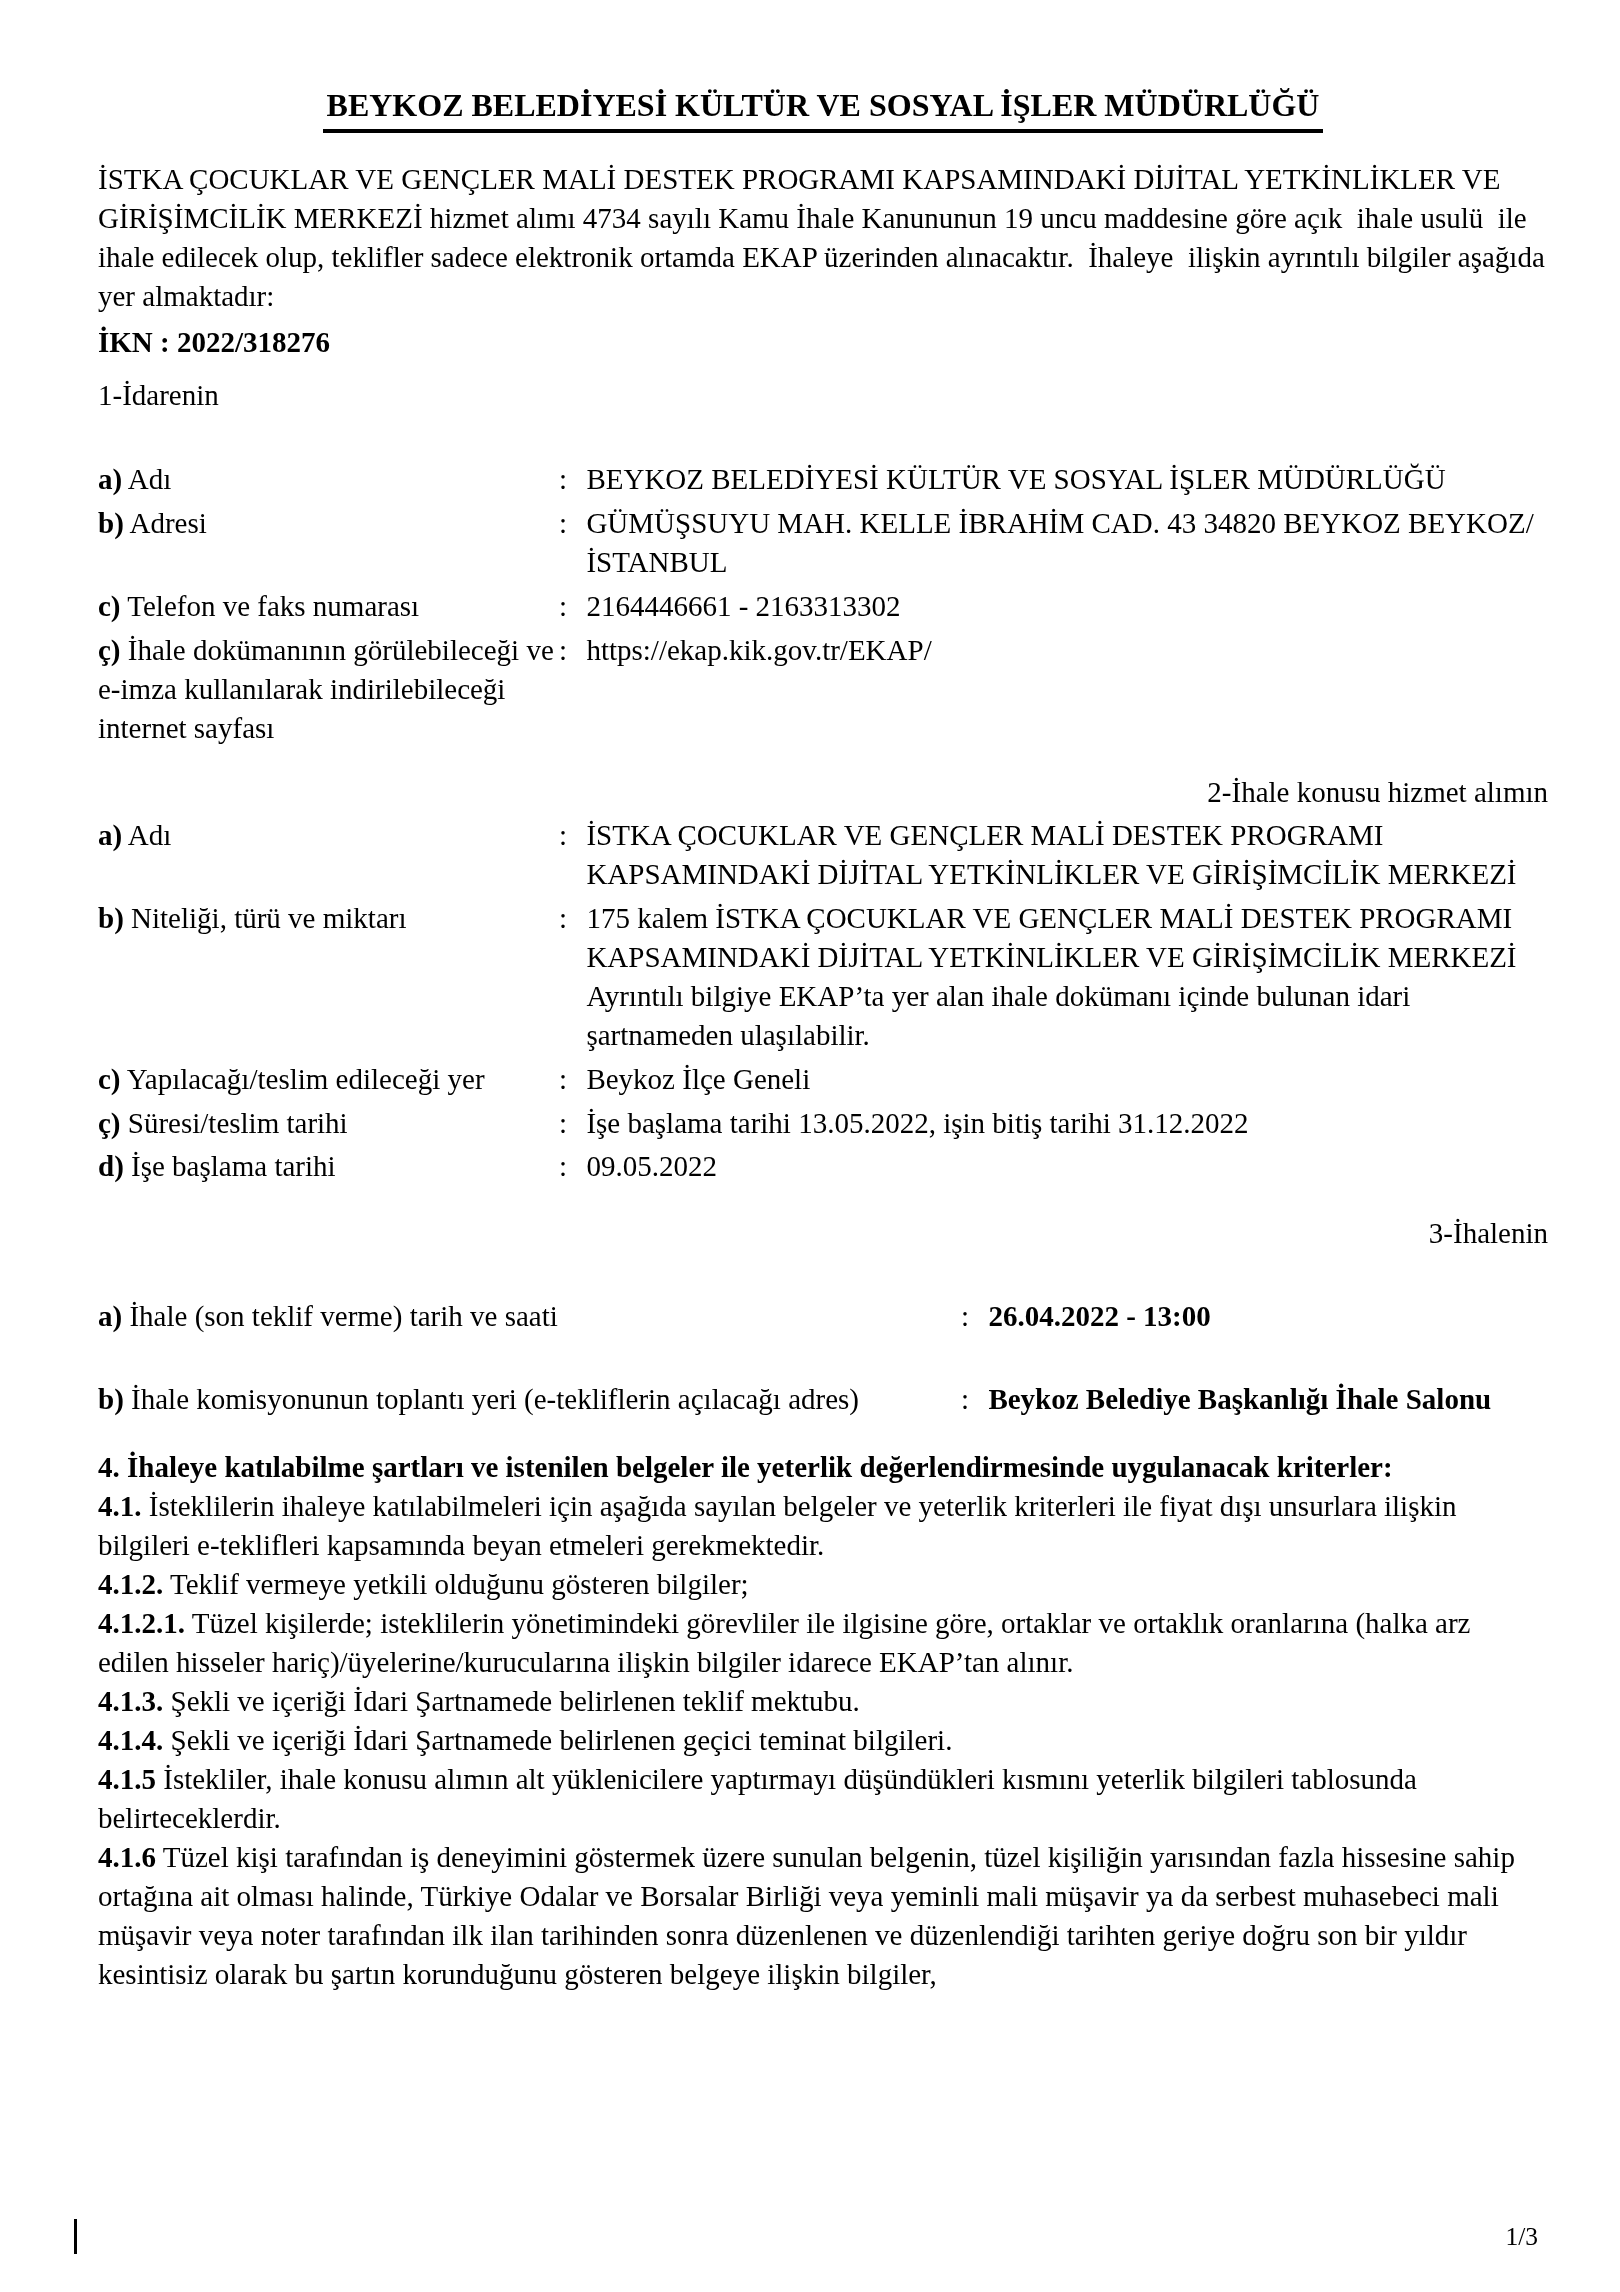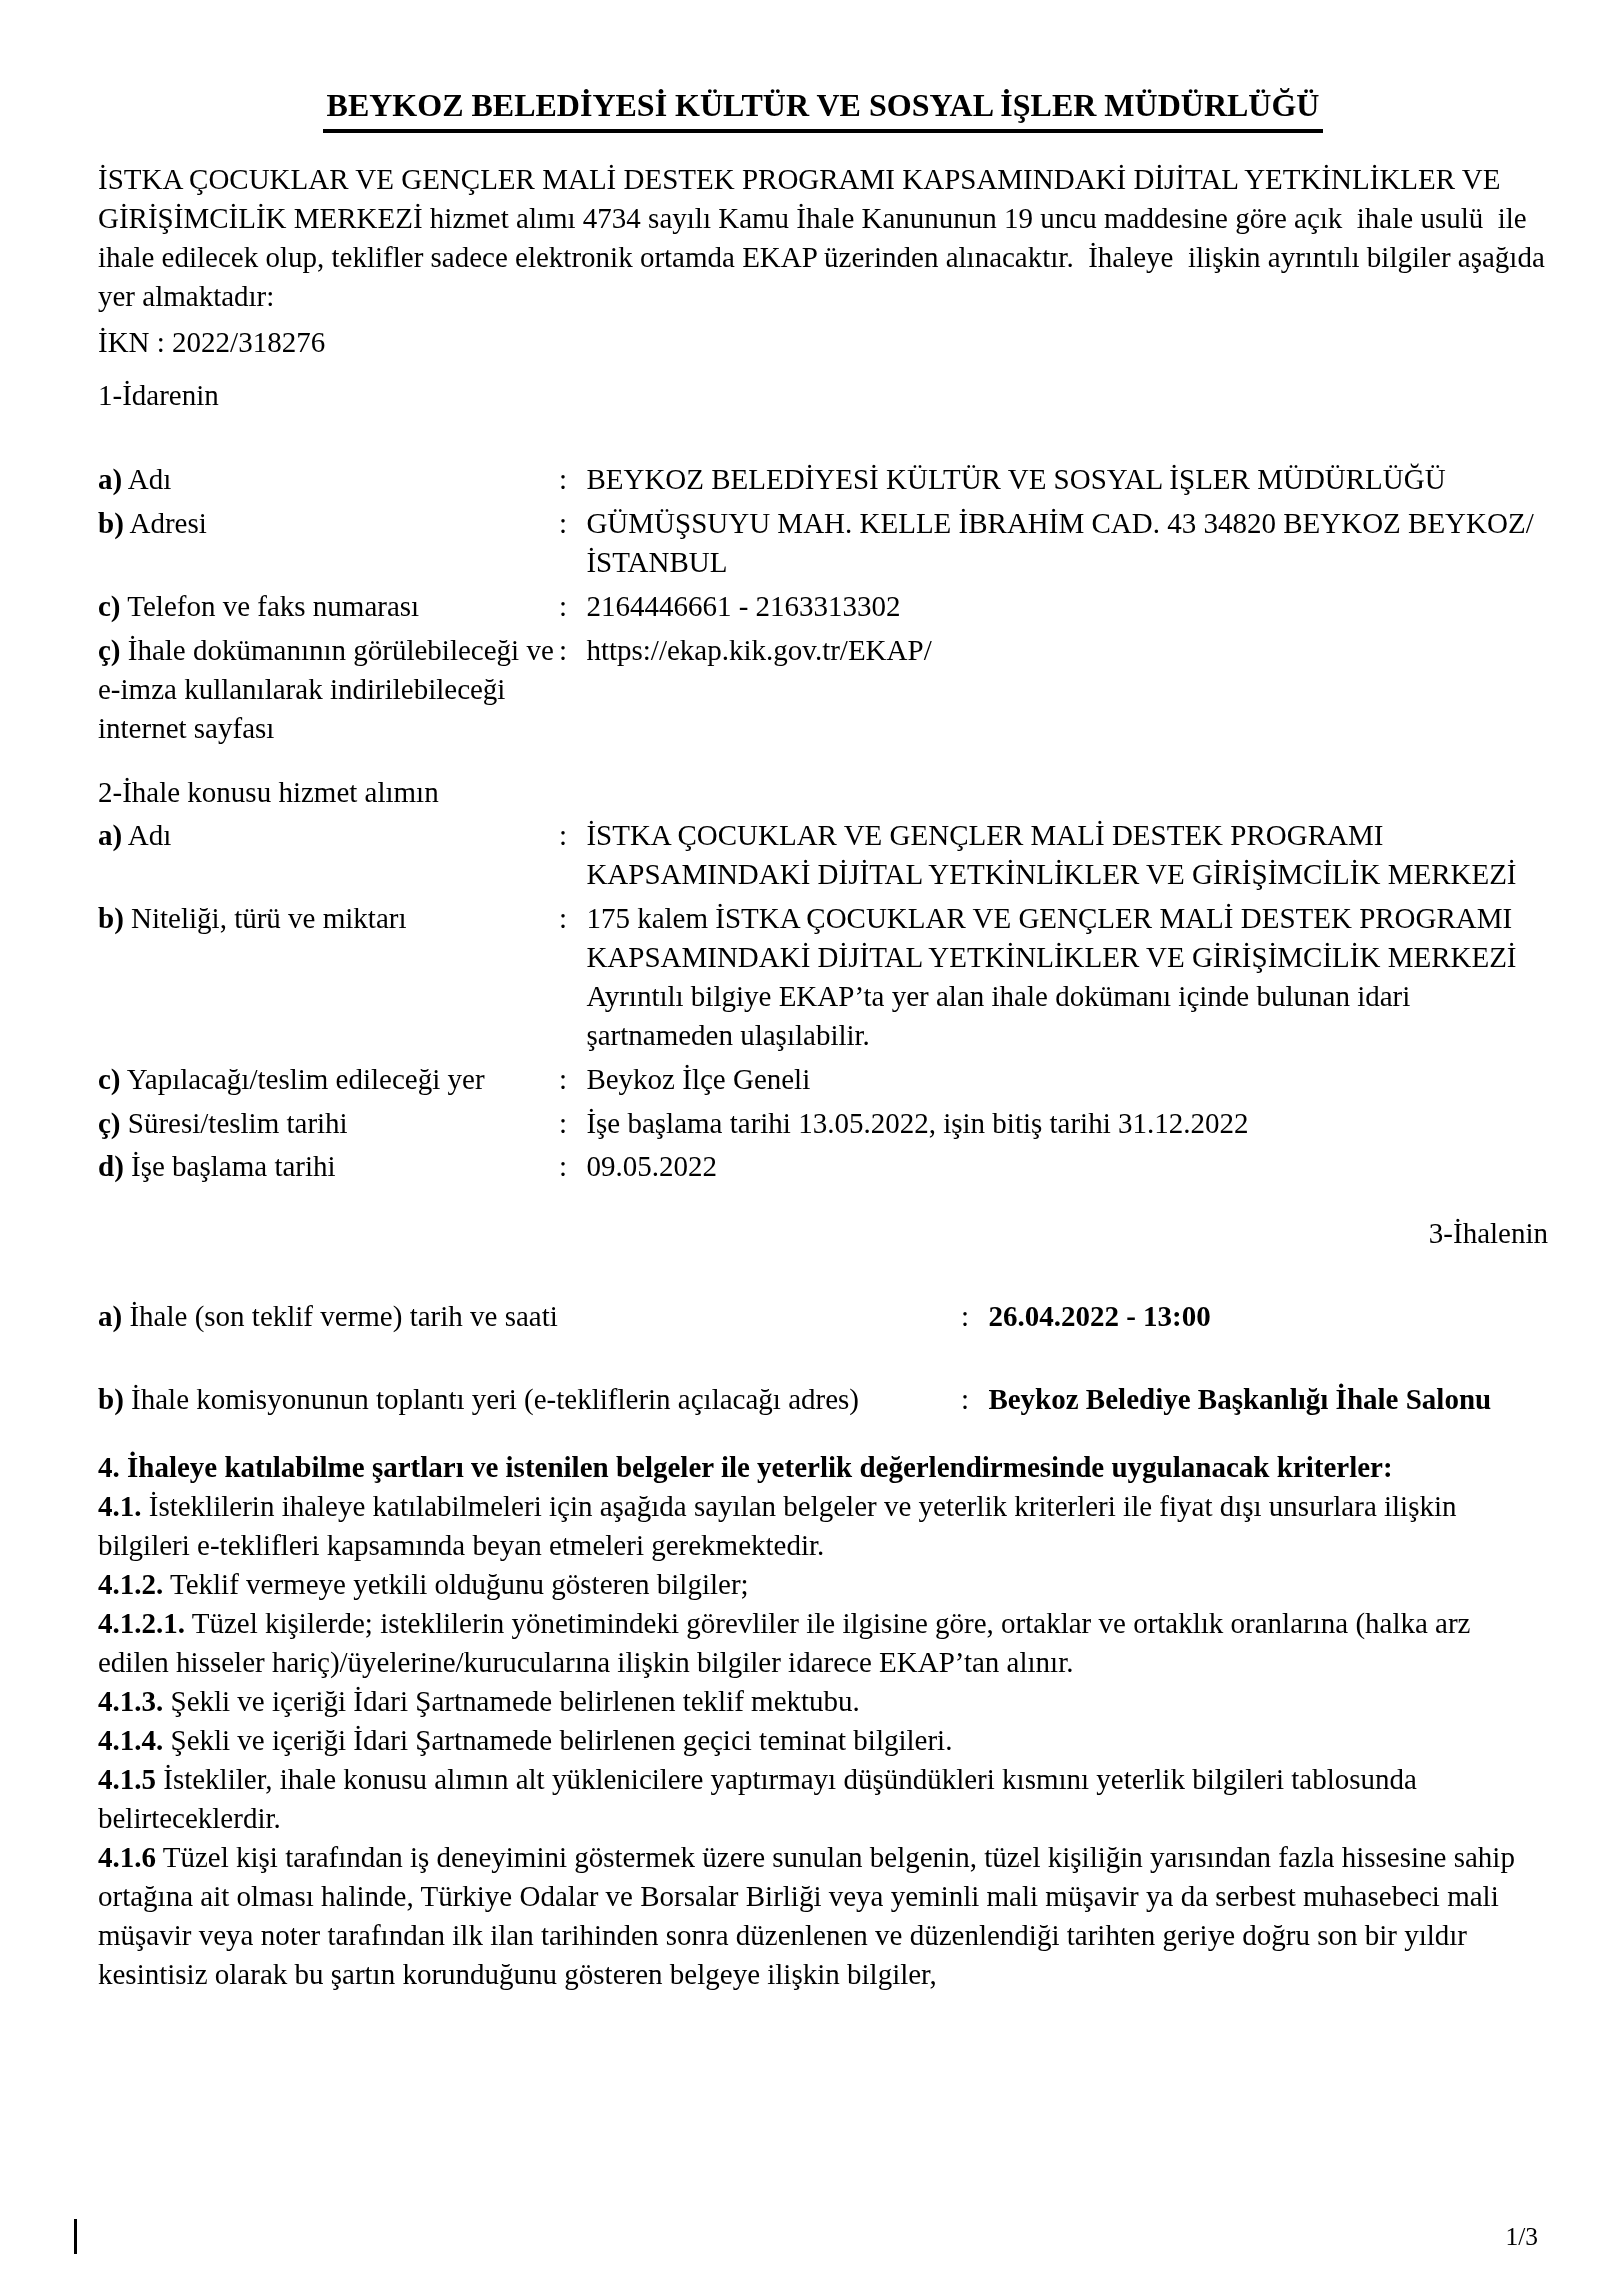--- a/index.html
+++ b/index.html
@@ -12,24 +12,24 @@
   }
   .page { padding: 86px 72px 0 98px; }
 
   .title-wrap { text-align: center; }
   .doc-title {
     display: inline-block; font-weight: bold; font-size: 32px; line-height: 39px;
     border-bottom: 4.9px solid #000; padding: 0 3.9px 3.9px 3.9px;
   }
 
   .intro { margin-top: 27.4px; white-space: pre-wrap; }
-  .ikn   { margin-top: 6.9px; font-weight: normal; }
+  .ikn   { margin-top: 6.9px; font-weight: bold; }
 
   .sec-heading { margin-top: 13.7px; font-family: Liberation Serif, serif; }
-  .sec-heading.s2 { margin-top: 25.5px; }
+  .sec-heading.s2 { margin-top: 25.5px; text-align: right; }
   .sec-heading.s3 { margin-top: 27.4px; text-align: right; }
 
   .rowset { margin-top: 3.9px; }
   .rowset.big-gap { margin-top: 45px; }
 
   .row { display: grid; grid-template-columns: 461px 27.4px 1fr; margin-bottom: 4.9px; }
   .row .lbl { }
   .row .k   { font-weight: bold; }
   .row .sep { }
   .row .val { white-space: pre-line; }

